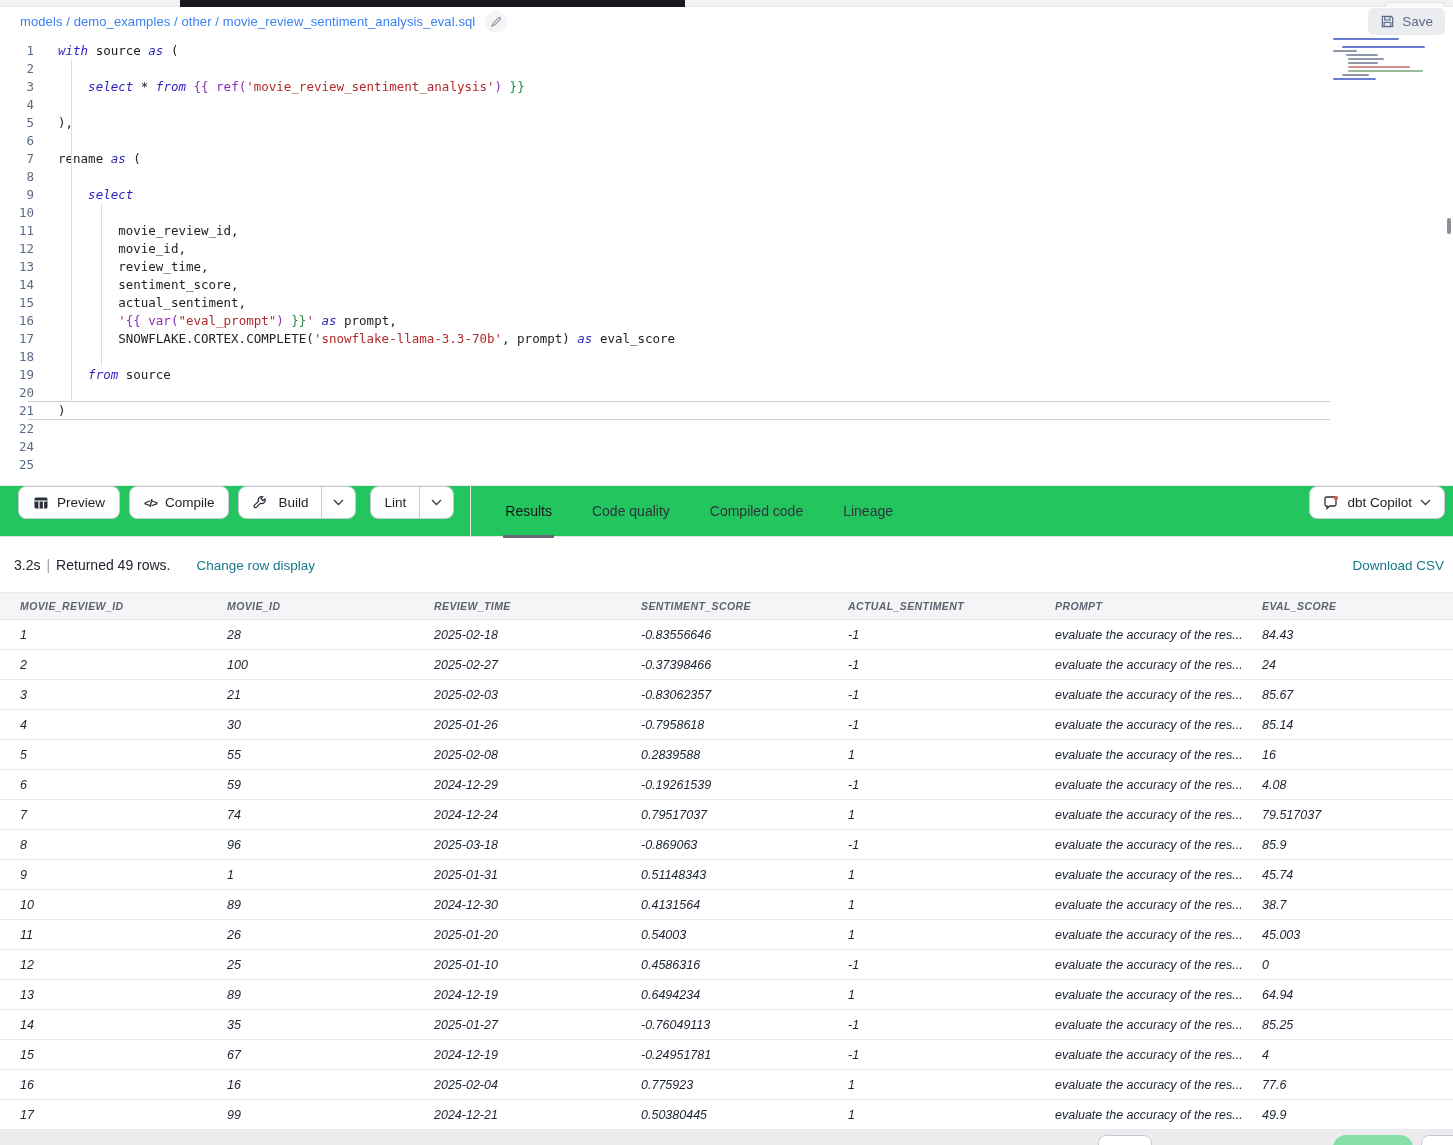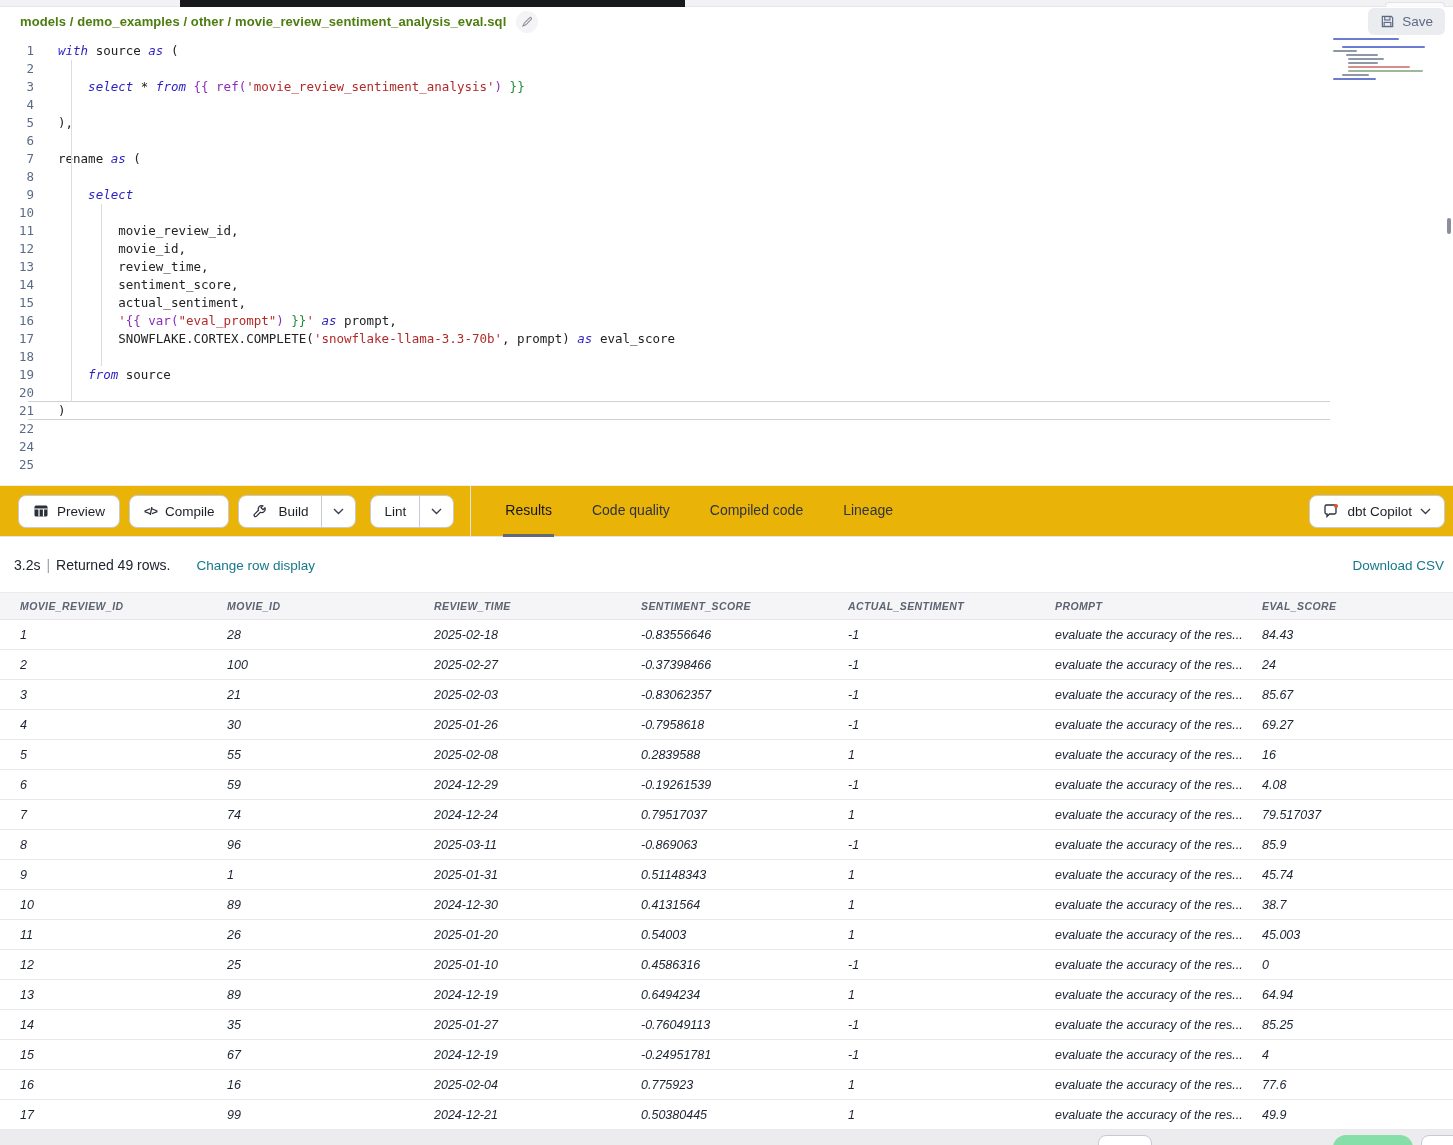--- a/index.html
+++ b/index.html
@@ -6,21 +6,21 @@
   html,body { width:1453px; height:1145px; overflow:hidden; }
   body { position:relative; background:#fff; font-family:"Liberation Sans", sans-serif; color:#1c2331; }
 
   
   .top-strip { position:absolute; top:0; left:0; width:1453px; height:7px; background:#f2f2f4; border-bottom:1px solid #e7e7ea; }
   .top-strip .dark-seg { position:absolute; top:0; left:180px; width:505px; height:7px; background:#17191d; }
   .top-strip .tab-seg { position:absolute; top:2px; left:1385px; width:60px; height:5px; background:#fbfbfd; border:1px solid #e2e2e6; border-bottom:none; border-radius:4px 4px 0 0; }
 
   
   .topbar { position:absolute; top:7px; left:0; width:1453px; height:29px; display:flex; align-items:center; }
-  .breadcrumb { margin-left:20px; font-size:13px; color:#4d7c0f; letter-spacing:.1px; cursor:default;font-weight:bold; }
+  .breadcrumb { margin-left:20px; font-size:13px; color:#3b82f6; letter-spacing:.1px; cursor:default; }
   .file-edit-badge { margin-left:10px; width:22px; height:22px; border-radius:50%; background:#f4f4f6; display:flex; align-items:center; justify-content:center; }
   .save-btn { position:absolute; right:8px; top:1px; height:27px; padding:0 12px; display:flex; align-items:center; gap:7px;
               background:#ebecf0; border:none; border-radius:6px; color:#5d6a85; font-size:13.5px; font-family:inherit; cursor:pointer; }
 
   
   .editor { position:absolute; top:36px; left:0; width:1453px; height:449px; background:#fff; overflow:hidden;
             font-family:"DejaVu Sans Mono", monospace; font-size:12.5px; line-height:18px; }
   .ed-rows { position:absolute; top:6px; left:0; width:100%; }
   .ed-row { display:flex; height:18px; }
   .ln { width:44px; text-align:right; padding-right:10px; color:#5a6b87; flex:0 0 44px; user-select:none; }
@@ -35,22 +35,22 @@
   .guide-1 { left:71px; top:24px; height:342px; }
   .guide-2 { left:101px; top:168px; height:162px; }
   .current-line { position:absolute; left:28px; top:365px; width:1302px; height:19px; border-top:1px solid #cfcfd6; border-bottom:1px solid #cfcfd6; pointer-events:none; }
   .minimap { position:absolute; top:2px; right:13px; width:107px; height:58px; }
   .minimap i { display:block; height:2px; margin-bottom:2px; border-radius:1px; }
   .mm-b { background:#6a7bd0; } .mm-k { background:#8e97a8; } .mm-r { background:#d98c8c; } .mm-g { background:#9bb99b; }
   .ed-scrollbar { position:absolute; right:2px; top:0; width:5px; height:449px; }
   .ed-thumb { position:absolute; top:182px; right:0; width:4px; height:16px; background:#8a8f99; border-radius:2px; }
 
   
-  .toolbar { position:absolute; top:485px; left:0; width:1453px; height:52px; display:flex; align-items:center;
-             border-top:1px solid #ededf0; border-bottom:1px solid #e3e3e8; background:#eab308; }
+  .toolbar { position:absolute; top:485px; left:0; width:1453px; height:52px; display:flex; 
+             border-top:1px solid #ededf0; border-bottom:1px solid #e3e3e8; background:#22c55e; }
   .tb-btn { height:33px; display:flex; align-items:center; gap:8px; padding:0 14px; background:#fff;
             border:1px solid #c6cad2; border-radius:8px; font-size:13.5px; font-family:inherit; color:#1c2126; cursor:pointer; }
   .btn-group { display:flex; height:33px; border:1px solid #c6cad2; border-radius:8px; overflow:hidden; }
   .btn-group .main { display:flex; align-items:center; gap:11px; padding:0 13px; background:#fff; border:none; font-size:13.5px; font-family:inherit; color:#1c2126; cursor:pointer; }
   .btn-group .caret { width:34px; display:flex; align-items:center; justify-content:center; background:#fff; border:none; border-left:1px solid #c6cad2; cursor:pointer; }
   .tb-sep { width:1px; height:52px; background:#e3e3e8; margin-left:16px; }
   .tabs { display:flex; height:52px; margin-left:32px; gap:36px; }
   .tab { display:flex; align-items:center; height:52px; font-size:14px; color:#30343c; border-bottom:3px solid transparent; cursor:pointer; padding:0 2px; }
   .tab.active { color:#14171c; border-bottom-color:#636a75; }
   .copilot-btn { position:absolute; right:8px; height:33px; display:flex; align-items:center; gap:8px; padding:0 13px;
@@ -343,21 +343,21 @@
       </div>
       <div class="trow">
         <div class="td">4</div>
         <div class="td">30</div>
         <div class="td">2025-01-26</div>
         <div class="td">-0.7958618</div>
         <div class="td">-1</div>
         <div class="td prompt-cell">
           <span>evaluate the accuracy of the res...</span>
         </div>
-        <div class="td">69.27</div>
+        <div class="td">85.14</div>
       </div>
       <div class="trow">
         <div class="td">5</div>
         <div class="td">55</div>
         <div class="td">2025-02-08</div>
         <div class="td">0.2839588</div>
         <div class="td">1</div>
         <div class="td prompt-cell">
           <span>evaluate the accuracy of the res...</span>
         </div>
@@ -381,21 +381,21 @@
         <div class="td">0.79517037</div>
         <div class="td">1</div>
         <div class="td prompt-cell">
           <span>evaluate the accuracy of the res...</span>
         </div>
         <div class="td">79.517037</div>
       </div>
       <div class="trow">
         <div class="td">8</div>
         <div class="td">96</div>
-        <div class="td">2025-03-11</div>
+        <div class="td">2025-03-18</div>
         <div class="td">-0.869063</div>
         <div class="td">-1</div>
         <div class="td prompt-cell">
           <span>evaluate the accuracy of the res...</span>
         </div>
         <div class="td">85.9</div>
       </div>
       <div class="trow">
         <div class="td">9</div>
         <div class="td">1</div>

